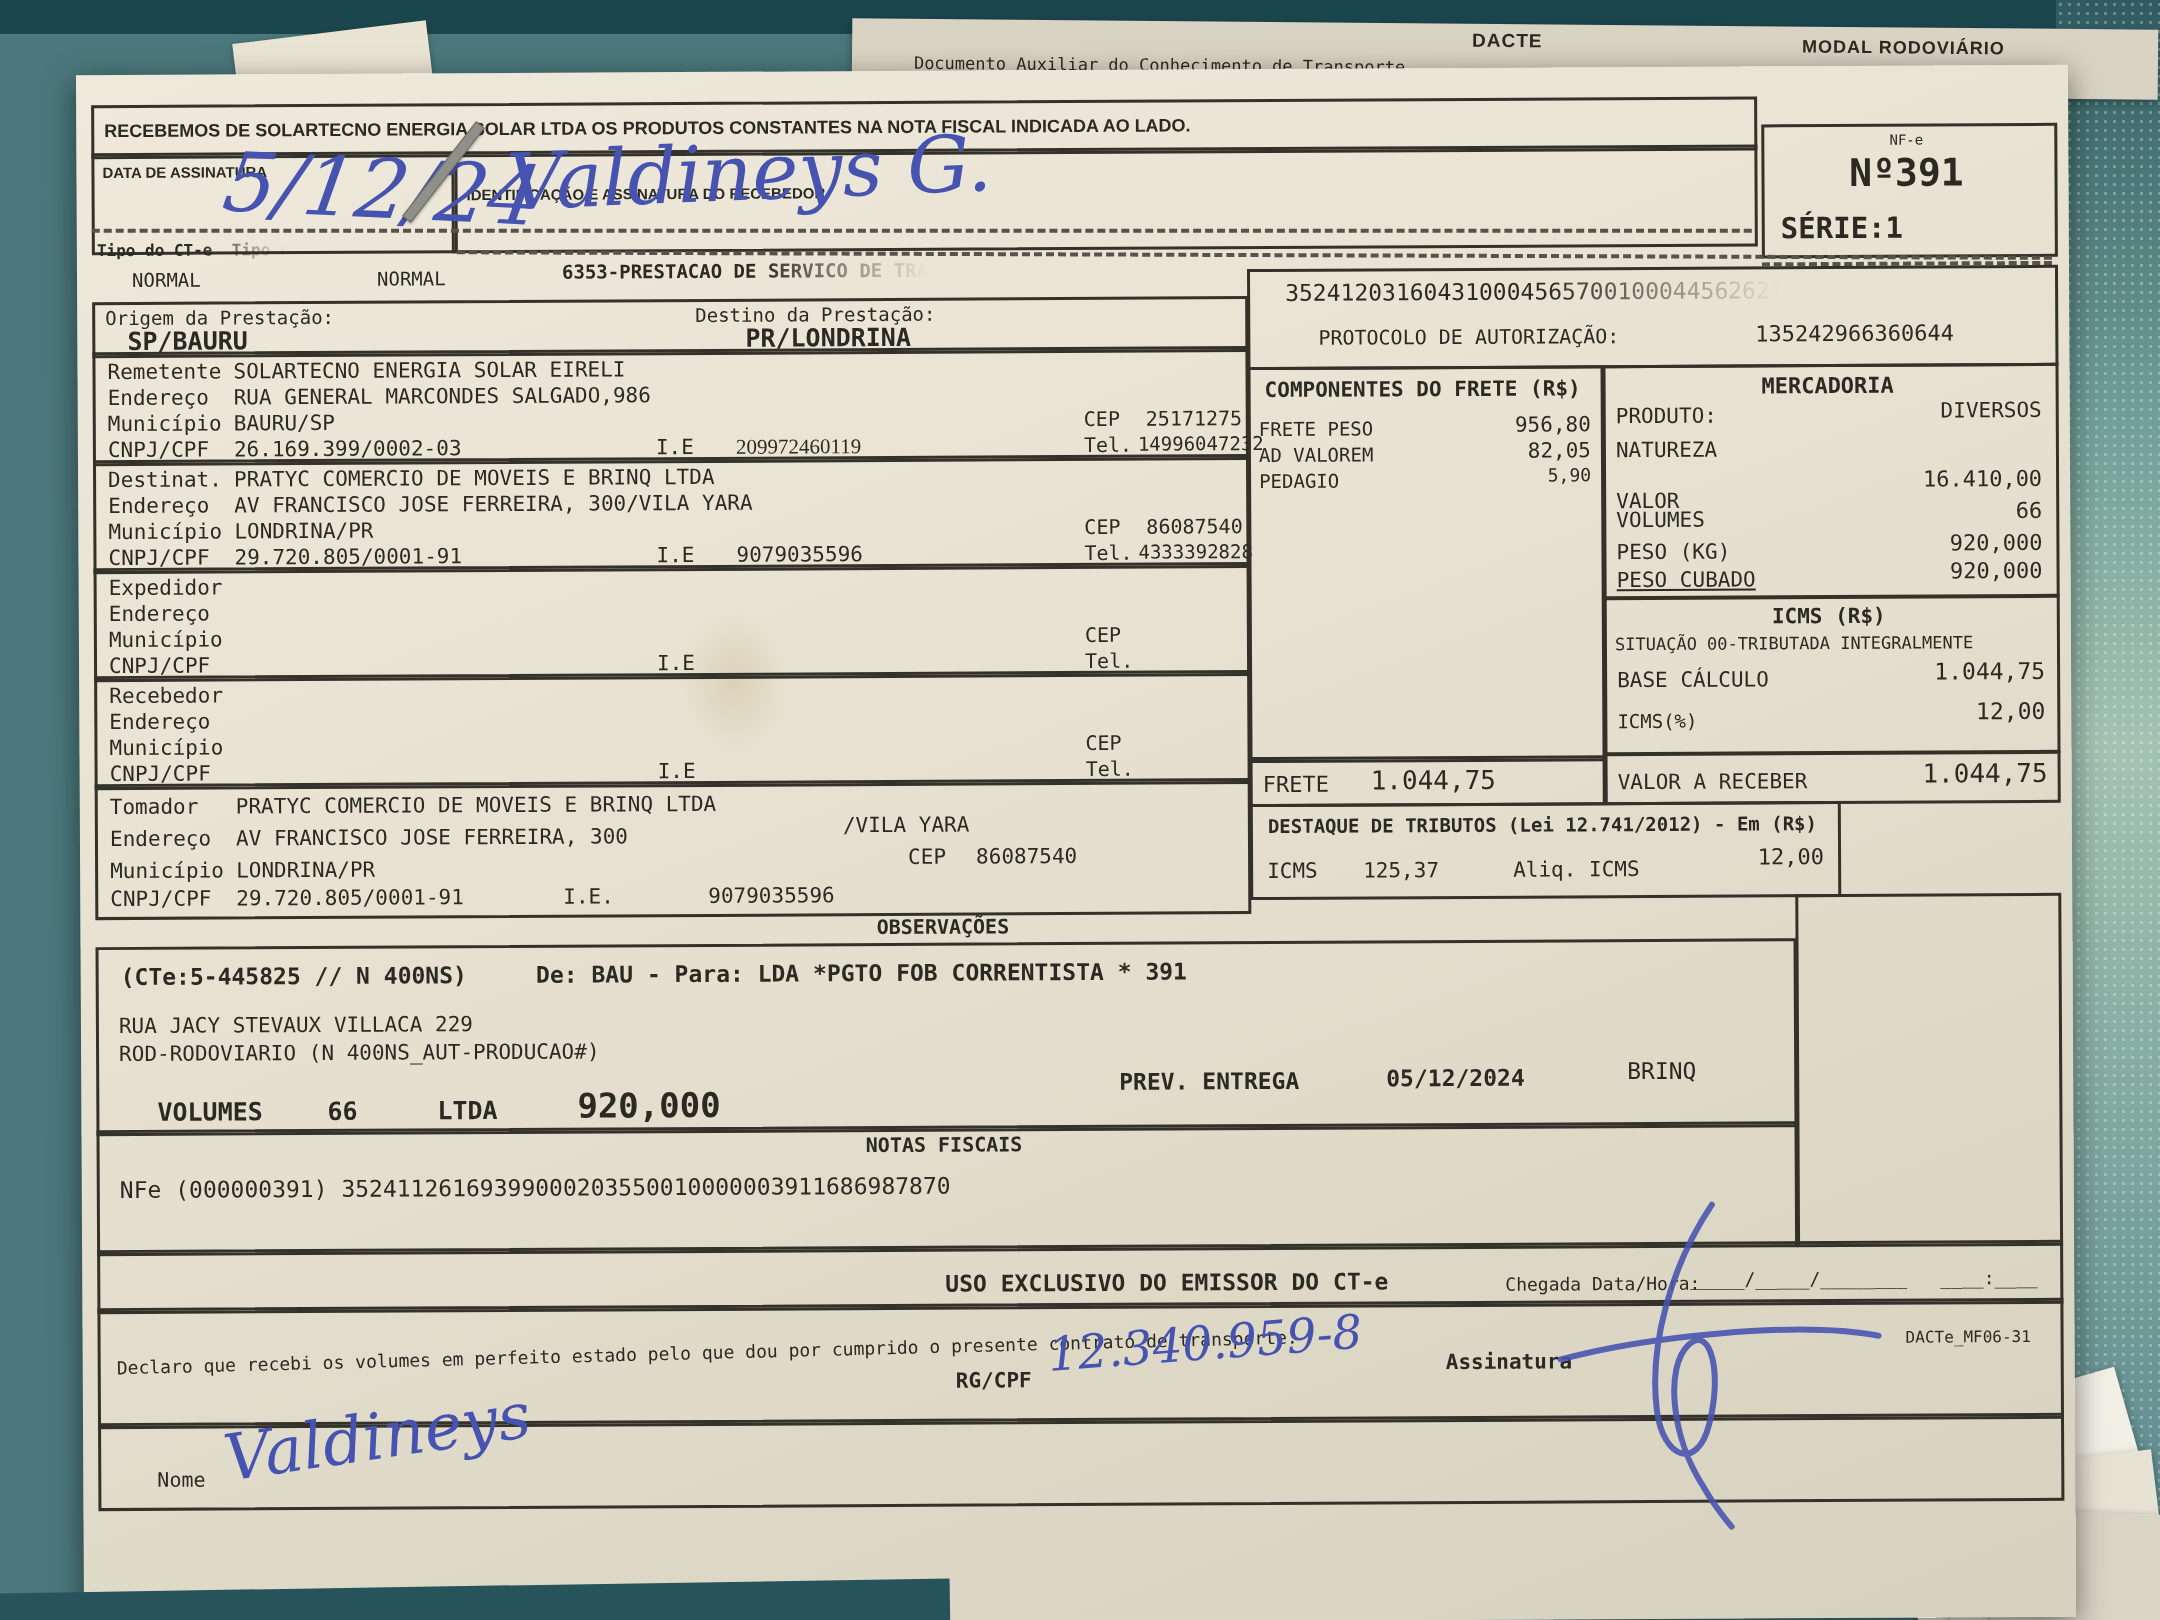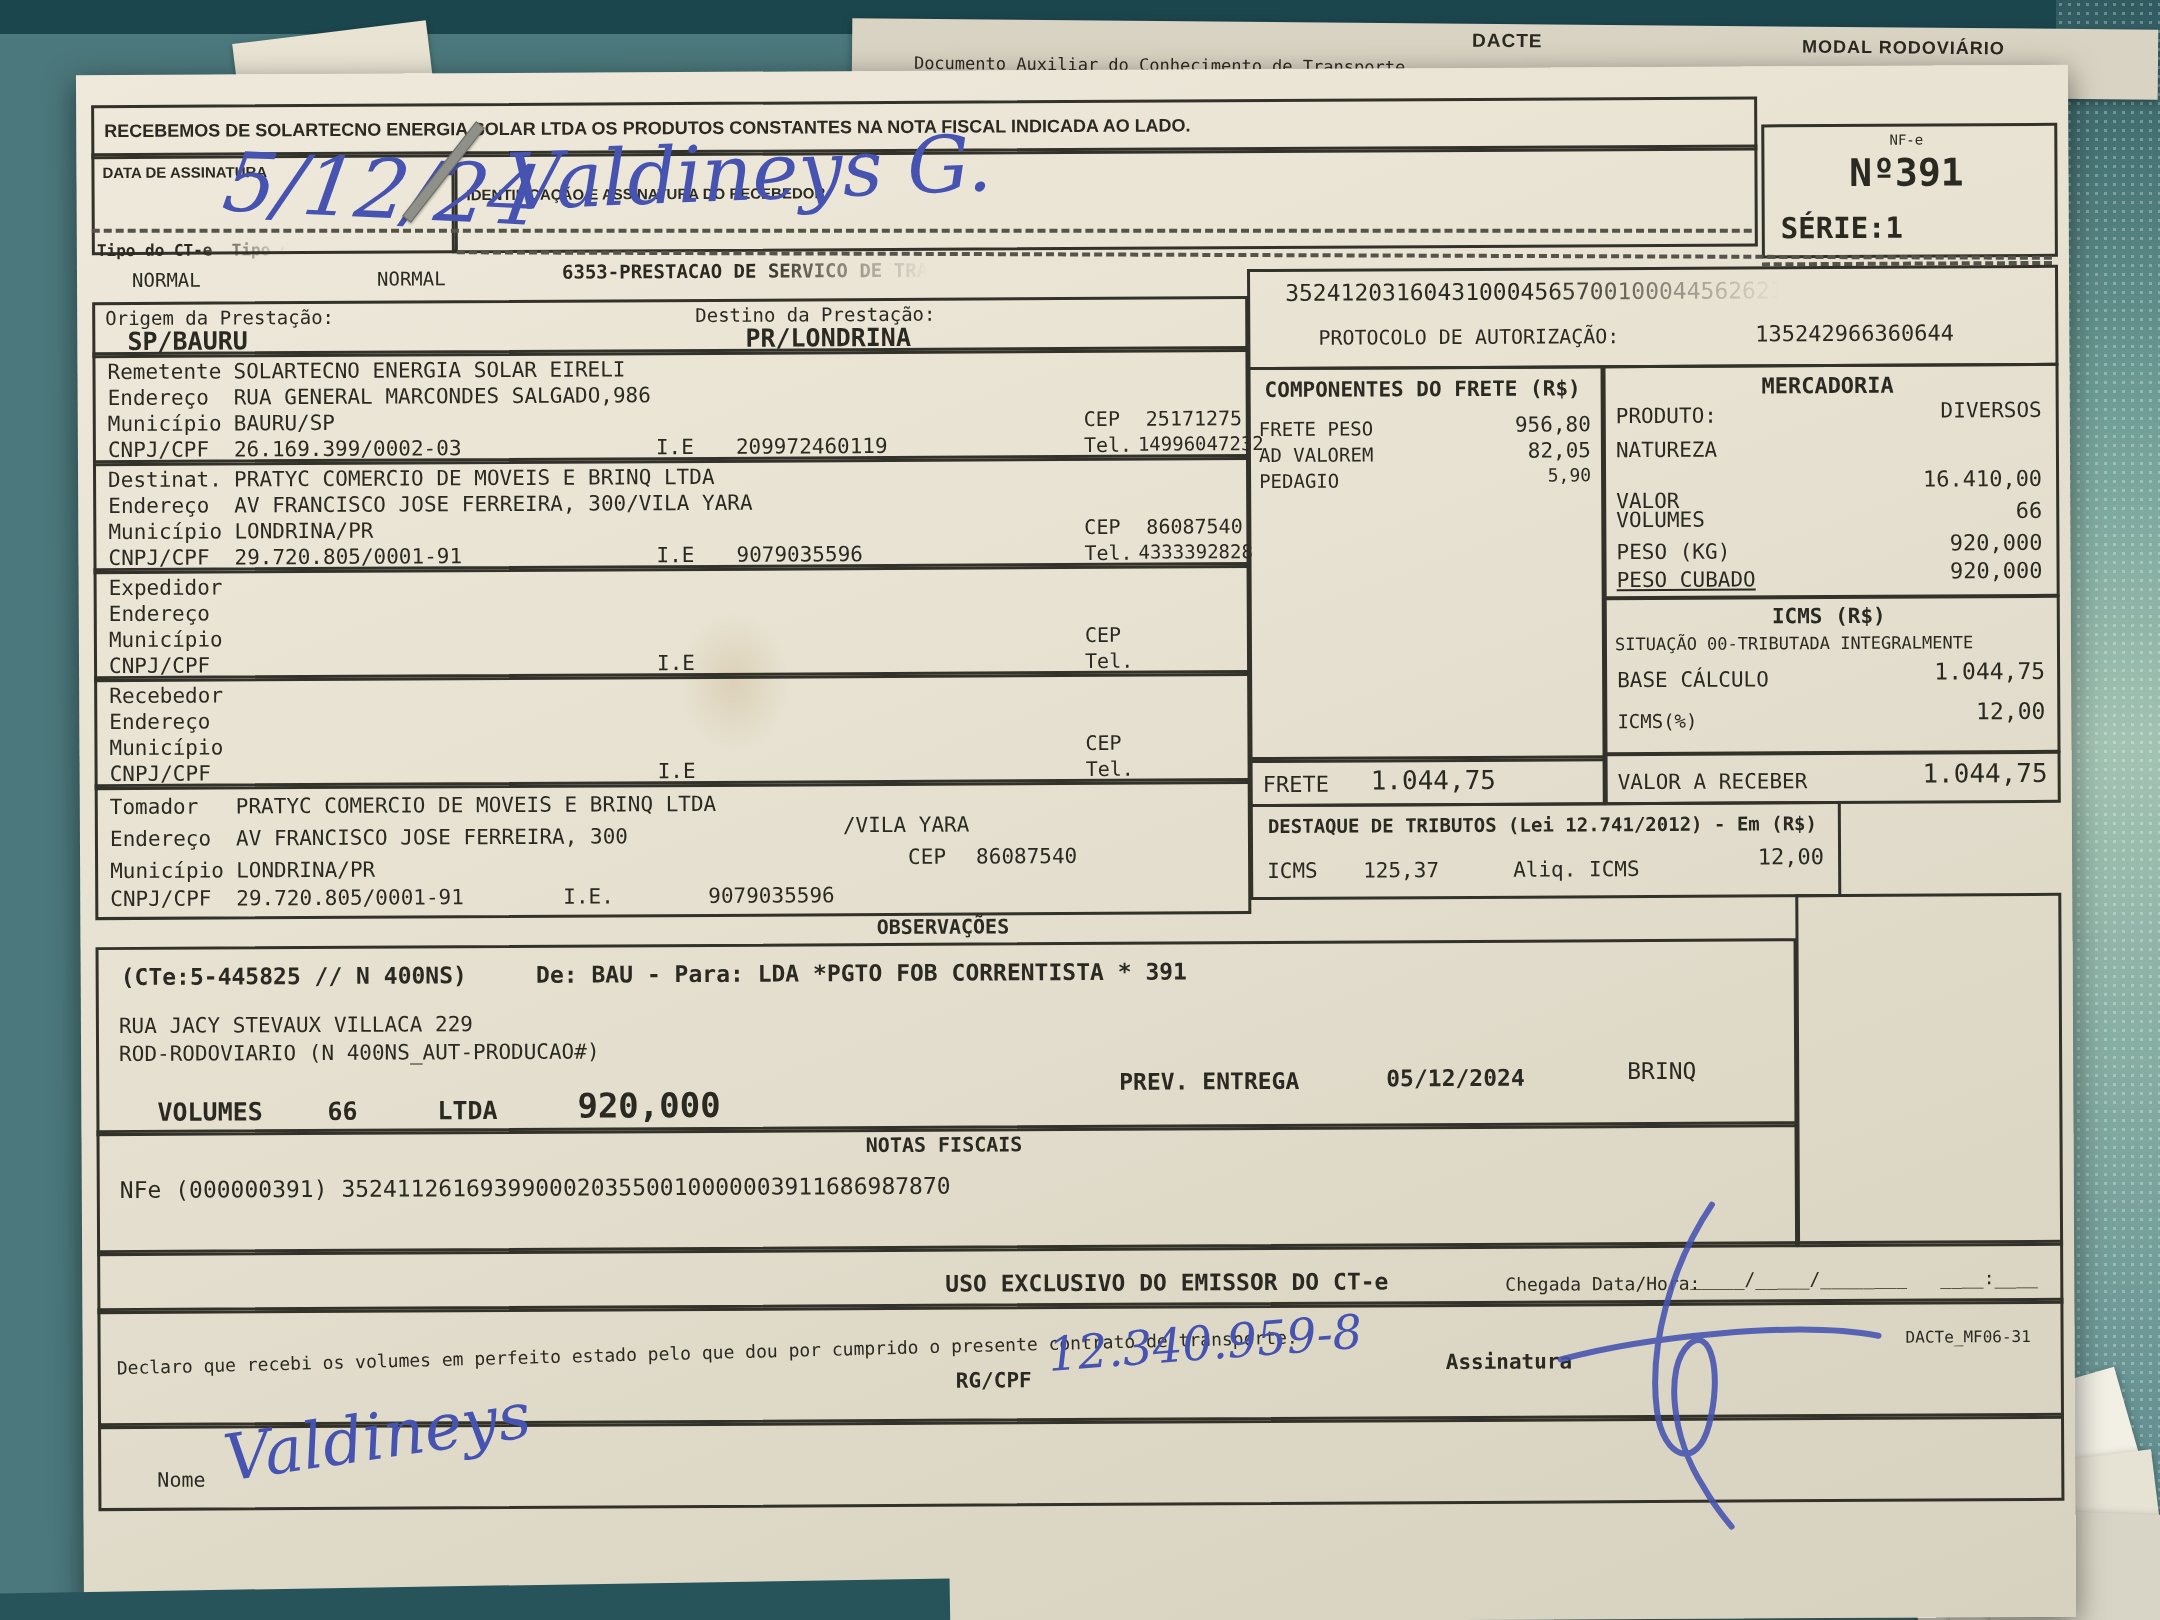--- a/index.html
+++ b/index.html
@@ -89,21 +89,21 @@
       <span class="abs mono" style="left:138px;top:5px;font-size:21px;">SOLARTECNO ENERGIA SOLAR EIRELI</span>
       <span class="abs mono" style="left:12px;top:31px;font-size:21px;">Endereço</span>
       <span class="abs mono" style="left:138px;top:31px;font-size:21px;">RUA GENERAL MARCONDES SALGADO,986</span>
       <span class="abs mono" style="left:12px;top:57px;font-size:21px;">Município</span>
       <span class="abs mono" style="left:138px;top:57px;font-size:21px;">BAURU/SP</span>
       <span class="abs mono" style="left:988px;top:57px;font-size:20px;">CEP</span>
       <span class="abs mono" style="left:1050px;top:57px;font-size:20px;">25171275</span>
       <span class="abs mono" style="left:12px;top:83px;font-size:21px;">CNPJ/CPF</span>
       <span class="abs mono" style="left:138px;top:83px;font-size:21px;">26.169.399/0002-03</span>
       <span class="abs mono" style="left:560px;top:83px;font-size:21px;">I.E</span>
-      <span class="abs mono" style="left:640px;top:83px;font-size:21px;">209972460119</span>
+      <span class="abs mono" style="left:640px;top:83px;font-size:21px;font-family:Liberation Serif, serif;">209972460119</span>
       <span class="abs mono" style="left:988px;top:83px;font-size:20px;">Tel.</span>
       <span class="abs mono" style="left:1042px;top:83px;font-size:19px;">14996047232</span>
     </div>
 
     <div class="box" style="left:15px;top:385px;width:1150px;height:108px;">
       <span class="abs mono" style="left:12px;top:5px;font-size:21px;">Destinat.</span>
       <span class="abs mono" style="left:138px;top:5px;font-size:21px;">PRATYC COMERCIO DE MOVEIS E BRINQ LTDA</span>
       <span class="abs mono" style="left:12px;top:31px;font-size:21px;">Endereço</span>
       <span class="abs mono" style="left:138px;top:31px;font-size:21px;">AV FRANCISCO JOSE FERREIRA, 300/VILA YARA</span>
       <span class="abs mono" style="left:12px;top:57px;font-size:21px;">Município</span>

